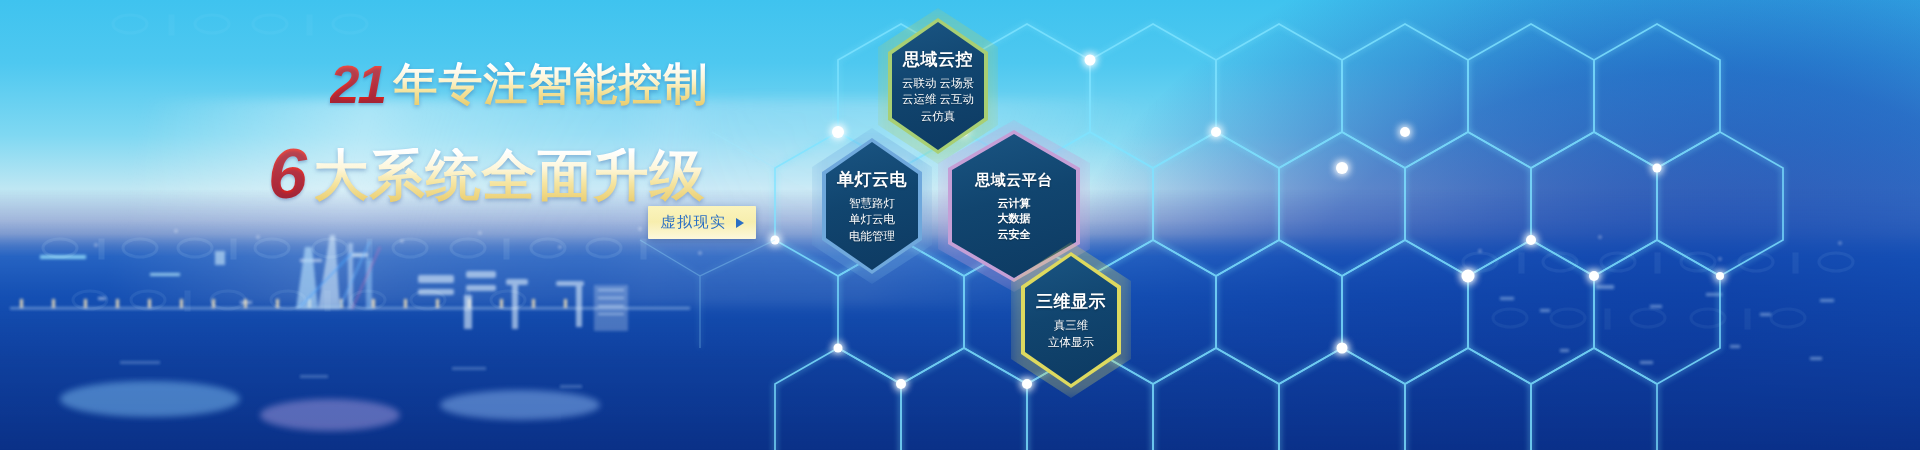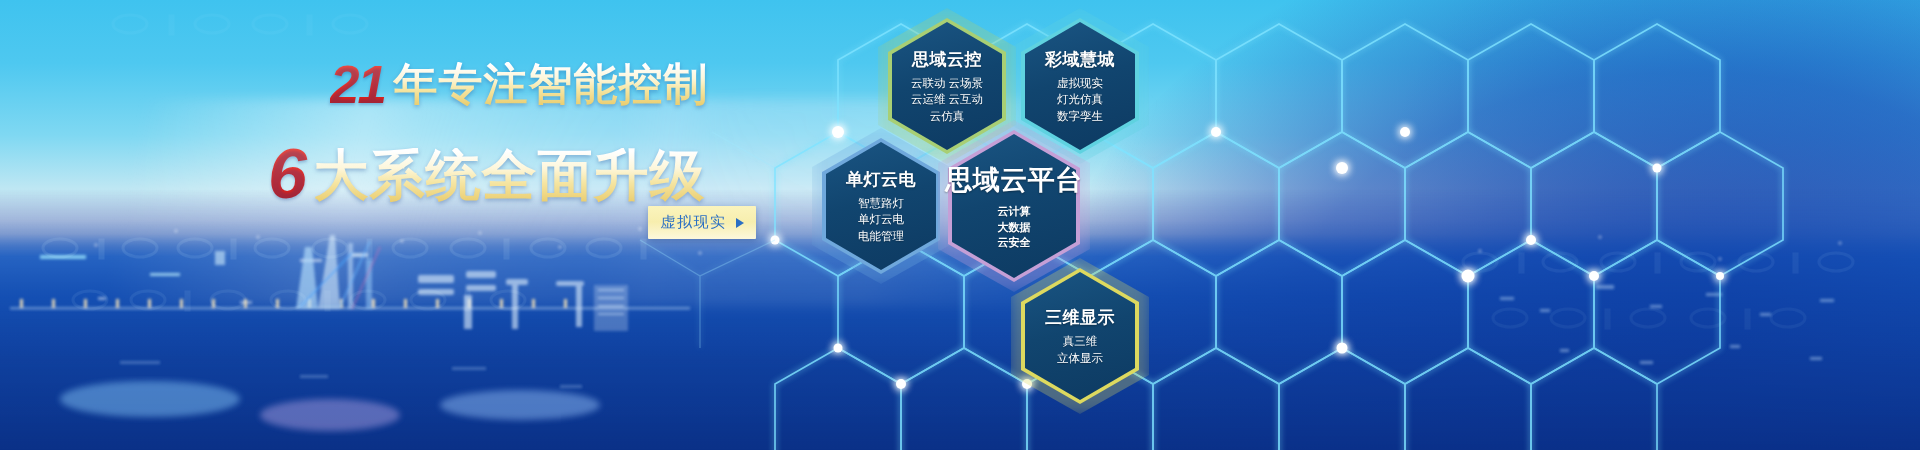--- a/index.html
+++ b/index.html
@@ -141,21 +141,21 @@
     border-left: 8px solid #2b6fc4;
     border-top: 5.5px solid transparent;
     border-bottom: 5.5px solid transparent;
   }
 
   
   .hexwrap { position: absolute; inset: 0; z-index: 5; }
 
   .hexnode {
     position: absolute;
-    width: 118px; height: 136px;
+    width: 100px; height: 136px;
     cursor: pointer;
   }
   .hexnode .hx-border,
   .hexnode .hx-fill {
     position: absolute; inset: 0;
   }
   .hexnode .hx-border {
     clip-path: polygon(50% 0%, 100% 25%, 100% 75%, 50% 100%, 0% 75%, 0% 25%);
   }
   .hexnode .hx-fill {
@@ -182,21 +182,21 @@
   .hx-lines { display: flex; flex-direction: column; gap: 1px; }
   .hx-line {
     font-size: 11.5px;
     line-height: 1.32;
     color: #ffffff;
     white-space: nowrap;
     text-shadow: 0 1px 1px rgba(0,0,0,.3);
   }
   
   .hexnode.center { width: 132px; height: 152px; }
-  .hexnode.center .hx-title { font-size: 27px; margin-bottom: 6px; }
+  .hexnode.center .hx-title { font-size: 15px; margin-bottom: 6px; }
   .hexnode.center .hx-line { font-size: 11px; font-weight: bold; }
 
   .hexnode .hx-glow {
     position: absolute; inset: -10px;
     clip-path: polygon(50% 0%, 100% 25%, 100% 75%, 50% 100%, 0% 75%, 0% 25%);
     opacity: .30;
     filter: blur(7px);
   }
 </style>
 </head>
@@ -487,33 +487,20 @@
       <div class="hexnode" style="left: 888px; top: 18px;">
         <div class="hx-glow" style="background: rgb(168, 207, 116);"></div>
         <div class="hx-border" style="background: rgb(168, 207, 116);"></div>
         <div class="hx-fill"></div>
         <div class="hx-content">
           <div class="hx-title">思域云控</div>
           <div class="hx-lines">
             <div class="hx-line">云联动  云场景</div>
             <div class="hx-line">云运维  云互动</div>
             <div class="hx-line">云仿真</div>
-          </div>
-        </div>
-      </div>
-      <div class="hexnode" style="left: 1021px; top: 18px;">
-        <div class="hx-glow" style="background: rgb(95, 210, 224);"></div>
-        <div class="hx-border" style="background: rgb(95, 210, 224);"></div>
-        <div class="hx-fill"></div>
-        <div class="hx-content">
-          <div class="hx-title">彩域慧城</div>
-          <div class="hx-lines">
-            <div class="hx-line">虚拟现实</div>
-            <div class="hx-line">灯光仿真</div>
-            <div class="hx-line">数字孪生</div>
           </div>
         </div>
       </div>
       <div class="hexnode" style="left: 822px; top: 138px; padding-left: 29px;">
         <div class="hx-glow" style="background: rgb(111, 168, 220);"></div>
         <div class="hx-border" style="background: rgb(111, 168, 220);"></div>
         <div class="hx-fill"></div>
         <div class="hx-content">
           <div class="hx-title">单灯云电</div>
           <div class="hx-lines">
@@ -529,21 +516,21 @@
         <div class="hx-fill"></div>
         <div class="hx-content">
           <div class="hx-title">思域云平台</div>
           <div class="hx-lines">
             <div class="hx-line">云计算</div>
             <div class="hx-line">大数据</div>
             <div class="hx-line">云安全</div>
           </div>
         </div>
       </div>
-      <div class="hexnode" style="left: 1021px; top: 268px;">
+      <div class="hexnode" style="left: 1021px; top: 252px;">
         <div class="hx-glow" style="background: rgb(221, 217, 95);"></div>
         <div class="hx-border" style="background: rgb(221, 217, 95);"></div>
         <div class="hx-fill"></div>
         <div class="hx-content">
           <div class="hx-title">三维显示</div>
           <div class="hx-lines">
             <div class="hx-line">真三维</div>
             <div class="hx-line">立体显示</div>
           </div>
         </div>

